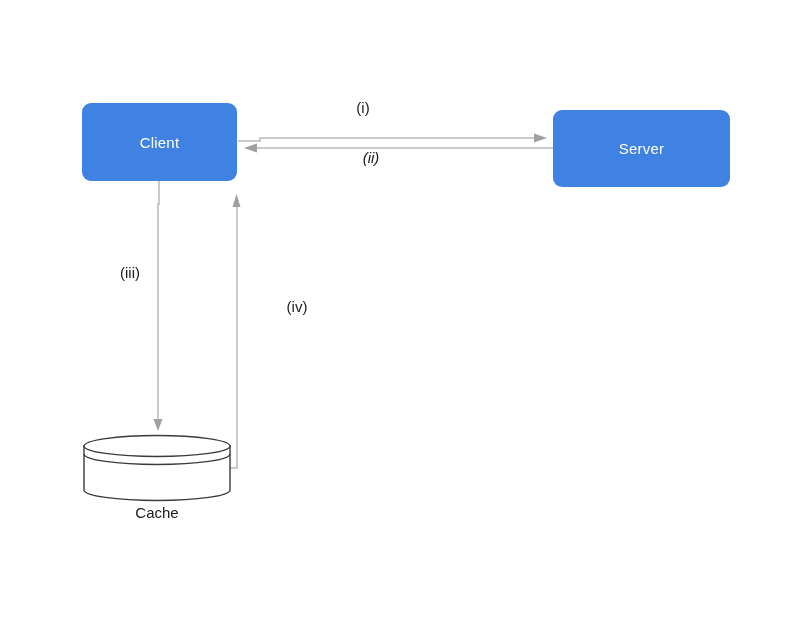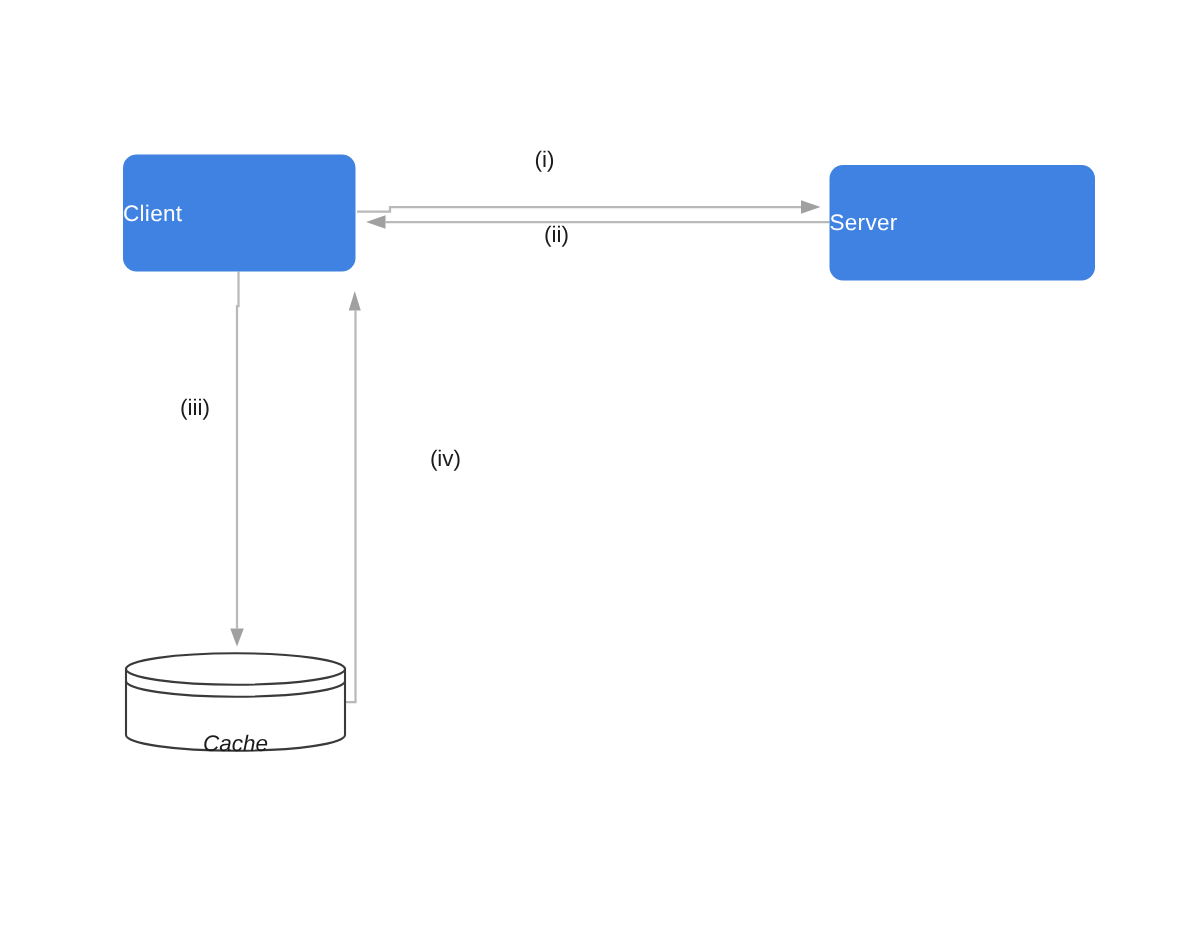--- a/index.html
+++ b/index.html
@@ -38,37 +38,37 @@
     stroke-width: 1.4;
   }
   .node {
     position: absolute;
     background: #3f82e2;
     border-radius: 9px;
     color: #ffffff;
     font-size: 15px;
     display: flex;
     align-items: center;
-    justify-content: flex-start;
+    justify-content: center;
     letter-spacing: 0.2px;
   }
   .node-client { left: 82px; top: 103px; width: 155px; height: 78px; }
   .node-server { left: 553px; top: 110px; width: 177px; height: 77px; }
   .diagram-label {
     position: absolute;
     font-size: 15px;
     color: #1b1b1b;
     transform: translate(-50%, -50%);
     white-space: nowrap;
   }
   .lbl-i   { left: 363px; top: 107px; }
-  .lbl-ii  { left: 371px; top: 157px; }
+  .lbl-ii  { left: 371px; top: 157px; font-style: italic; }
   .lbl-iii { left: 130px; top: 272px; }
   .lbl-iv  { left: 297px; top: 306px; }
-  .lbl-cache { left: 157px; top: 496px; font-style: italic; }
+  .lbl-cache { left: 157px; top: 512px; }
 </style>
 </head>
 <body>
 
 <div class="canvas">
 
   <svg class="edges-svg" viewBox="0 0 800 624" xmlns="http://www.w3.org/2000/svg">
 
     <g>
       <polyline class="connector" points="238,141 260,141 260,138 534,138" stroke="#b9b9b9"></polyline>

